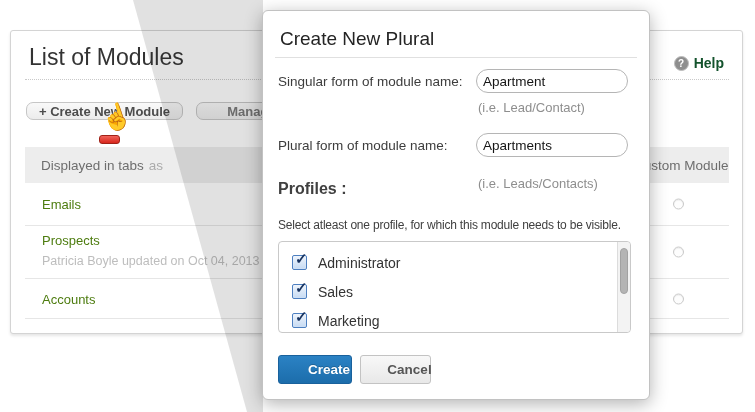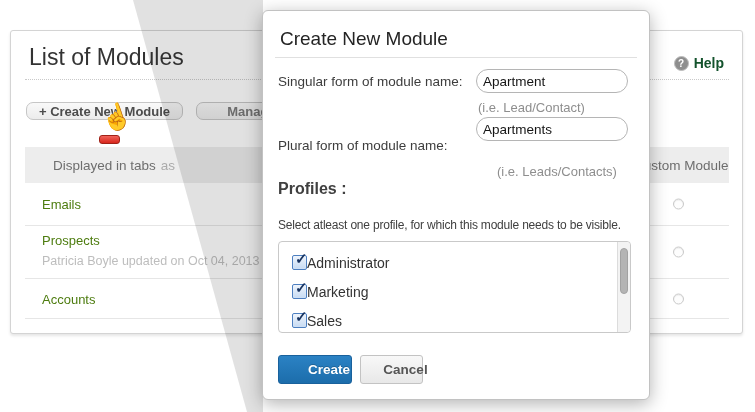--- a/index.html
+++ b/index.html
@@ -43,21 +43,21 @@
     white-space:nowrap; overflow:hidden; cursor:pointer;
   }
   .btn-create-new { left:15px; width:157px; color:#4c4c4c; }
   .btn-manage { left:185px; width:118px; color:#777; }
 
   .thead {
     position:absolute; left:14px; right:13px; top:116px; height:36px;
     background:#ededed; display:flex; align-items:center;
     font-size:13.5px; color:#6e6e6e;
   }
-  .thead-left { padding-left:28px; }
+  .thead-left { padding-left:16px; }
   .thead-as { color:#ababab; margin-left:5px; }
   .thead-right { position:absolute; left:609px; color:#6e6e6e; }
 
   .tbody { position:absolute; left:14px; right:13px; top:152px; }
   .trow { position:relative; border-bottom:1px solid #e6e6e6; }
   .trow-1 { height:43px; }
   .trow-2 { height:53px; }
   .trow-3 { height:40px; }
   .trow-name {
     position:absolute; left:17px; top:50%; transform:translateY(-50%);
@@ -112,40 +112,40 @@
   .field-label { position:absolute; left:15px; font-size:13.5px; color:#3d3d3d; }
   .field-label-1 { top:63px; }
   .field-label-2 { top:127px; }
   .field-input {
     position:absolute; left:213px; width:152px; height:24px;
     border:1px solid #b5b5b5; border-radius:12px;
     font-family:"Liberation Sans", sans-serif;
     font-size:13.5px; color:#151515; padding:0 6px; background:#fff; outline:none;
   }
   .field-input-1 { top:58px; }
-  .field-input-2 { top:106px; }
+  .field-input-2 { top:122px; }
   .field-hint { position:absolute; left:215px; font-size:13px; color:#8e8e8e; white-space:nowrap; }
   .field-hint-1 { top:89px; }
-  .field-hint-2 { top:153px;margin-left:19px; }
+  .field-hint-2 { top:165px; }
 
   .profiles-heading {
     position:absolute; left:15px; top:169px;
     font-size:16px; font-weight:700; color:#404040;
   }
   .profiles-desc {
     position:absolute; left:15px; top:207px; width:360px;
     font-size:12px; letter-spacing:-0.2px; color:#404040; white-space:nowrap;
   }
   .profiles-listbox {
     position:absolute; left:15px; top:230px; width:353px; height:92px;
     border:1px solid #c9c9c9; border-radius:4px; background:#fff; overflow:hidden;
   }
   .profile-option {
     position:relative; height:29px; display:flex; align-items:center;
-    padding-left:13px; 
+    padding-left:13px; gap:11px;
   }
   .profile-option:first-child { margin-top:6px; }
   .checkbox {
     position:relative; width:15px; height:15px; flex:0 0 15px;
     border:1px solid #4d7fc0; border-radius:2px;
     background:linear-gradient(#eef4fc,#c7dbf3);
     box-shadow:inset 0 0 1px #fff; cursor:pointer;
   }
   .checkbox.checked::after {
     content:"\2713";
@@ -169,21 +169,21 @@
     display:flex; align-items:center; justify-content:center;
     font-family:"Liberation Sans", sans-serif;
     padding-left:28px;
   }
   .btn-create-primary {
     left:15px; width:74px;
     background:linear-gradient(#2b82c4,#1c6dab); border:1px solid #19619c; color:#fff;
     text-shadow:0 -1px 0 rgba(0,0,0,0.2);
   }
   .btn-cancel {
-    left:97px; width:63px;
+    left:97px; width:71px;
     background:linear-gradient(#f8f8f8,#e8e8e8); border:1px solid #c3c3c3; color:#555;
   }
 </style>
 </head>
 <body>
 
 <div class="stage">
 
   <div class="card">
     <div class="page-title">List of Modules</div>
@@ -220,46 +220,46 @@
       </div>
     </div>
   </div>
 
   <div class="wedge"></div>
 
   <div class="hand-cursor">☝</div>
   <div class="click-indicator"></div>
 
   <div class="dialog">
-    <div class="dialog-title">Create New Module</div>
+    <div class="dialog-title">Create New Plural</div>
     <div class="dialog-divider"></div>
 
     <label class="field-label field-label-1">Singular form of module name:</label>
     <input class="field-input field-input-1" type="text" value="Apartment" style="">
     <div class="field-hint field-hint-1">(i.e. Lead/Contact)</div>
 
     <label class="field-label field-label-2">Plural form of module name:</label>
     <input class="field-input field-input-2" type="text" value="Apartments" style="">
     <div class="field-hint field-hint-2">(i.e. Leads/Contacts)</div>
 
     <div class="profiles-heading">Profiles :</div>
     <div class="profiles-desc">Select atleast one profile, for which this module needs to be visible.</div>
 
     <div class="profiles-listbox">
       <div class="profile-option">
         <span class="checkbox checked"></span>
         <span class="profile-label">Administrator</span>
       </div>
       <div class="profile-option">
         <span class="checkbox checked"></span>
-        <span class="profile-label">Marketing</span>
+        <span class="profile-label">Sales</span>
       </div>
       <div class="profile-option">
         <span class="checkbox checked"></span>
-        <span class="profile-label">Sales</span>
+        <span class="profile-label">Marketing</span>
       </div>
       <div class="scroll-track">
         <div class="scroll-thumb"></div>
       </div>
     </div>
 
     <div class="dialog-btn btn-create-primary">Create</div>
     <div class="dialog-btn btn-cancel">Cancel</div>
   </div>
 

